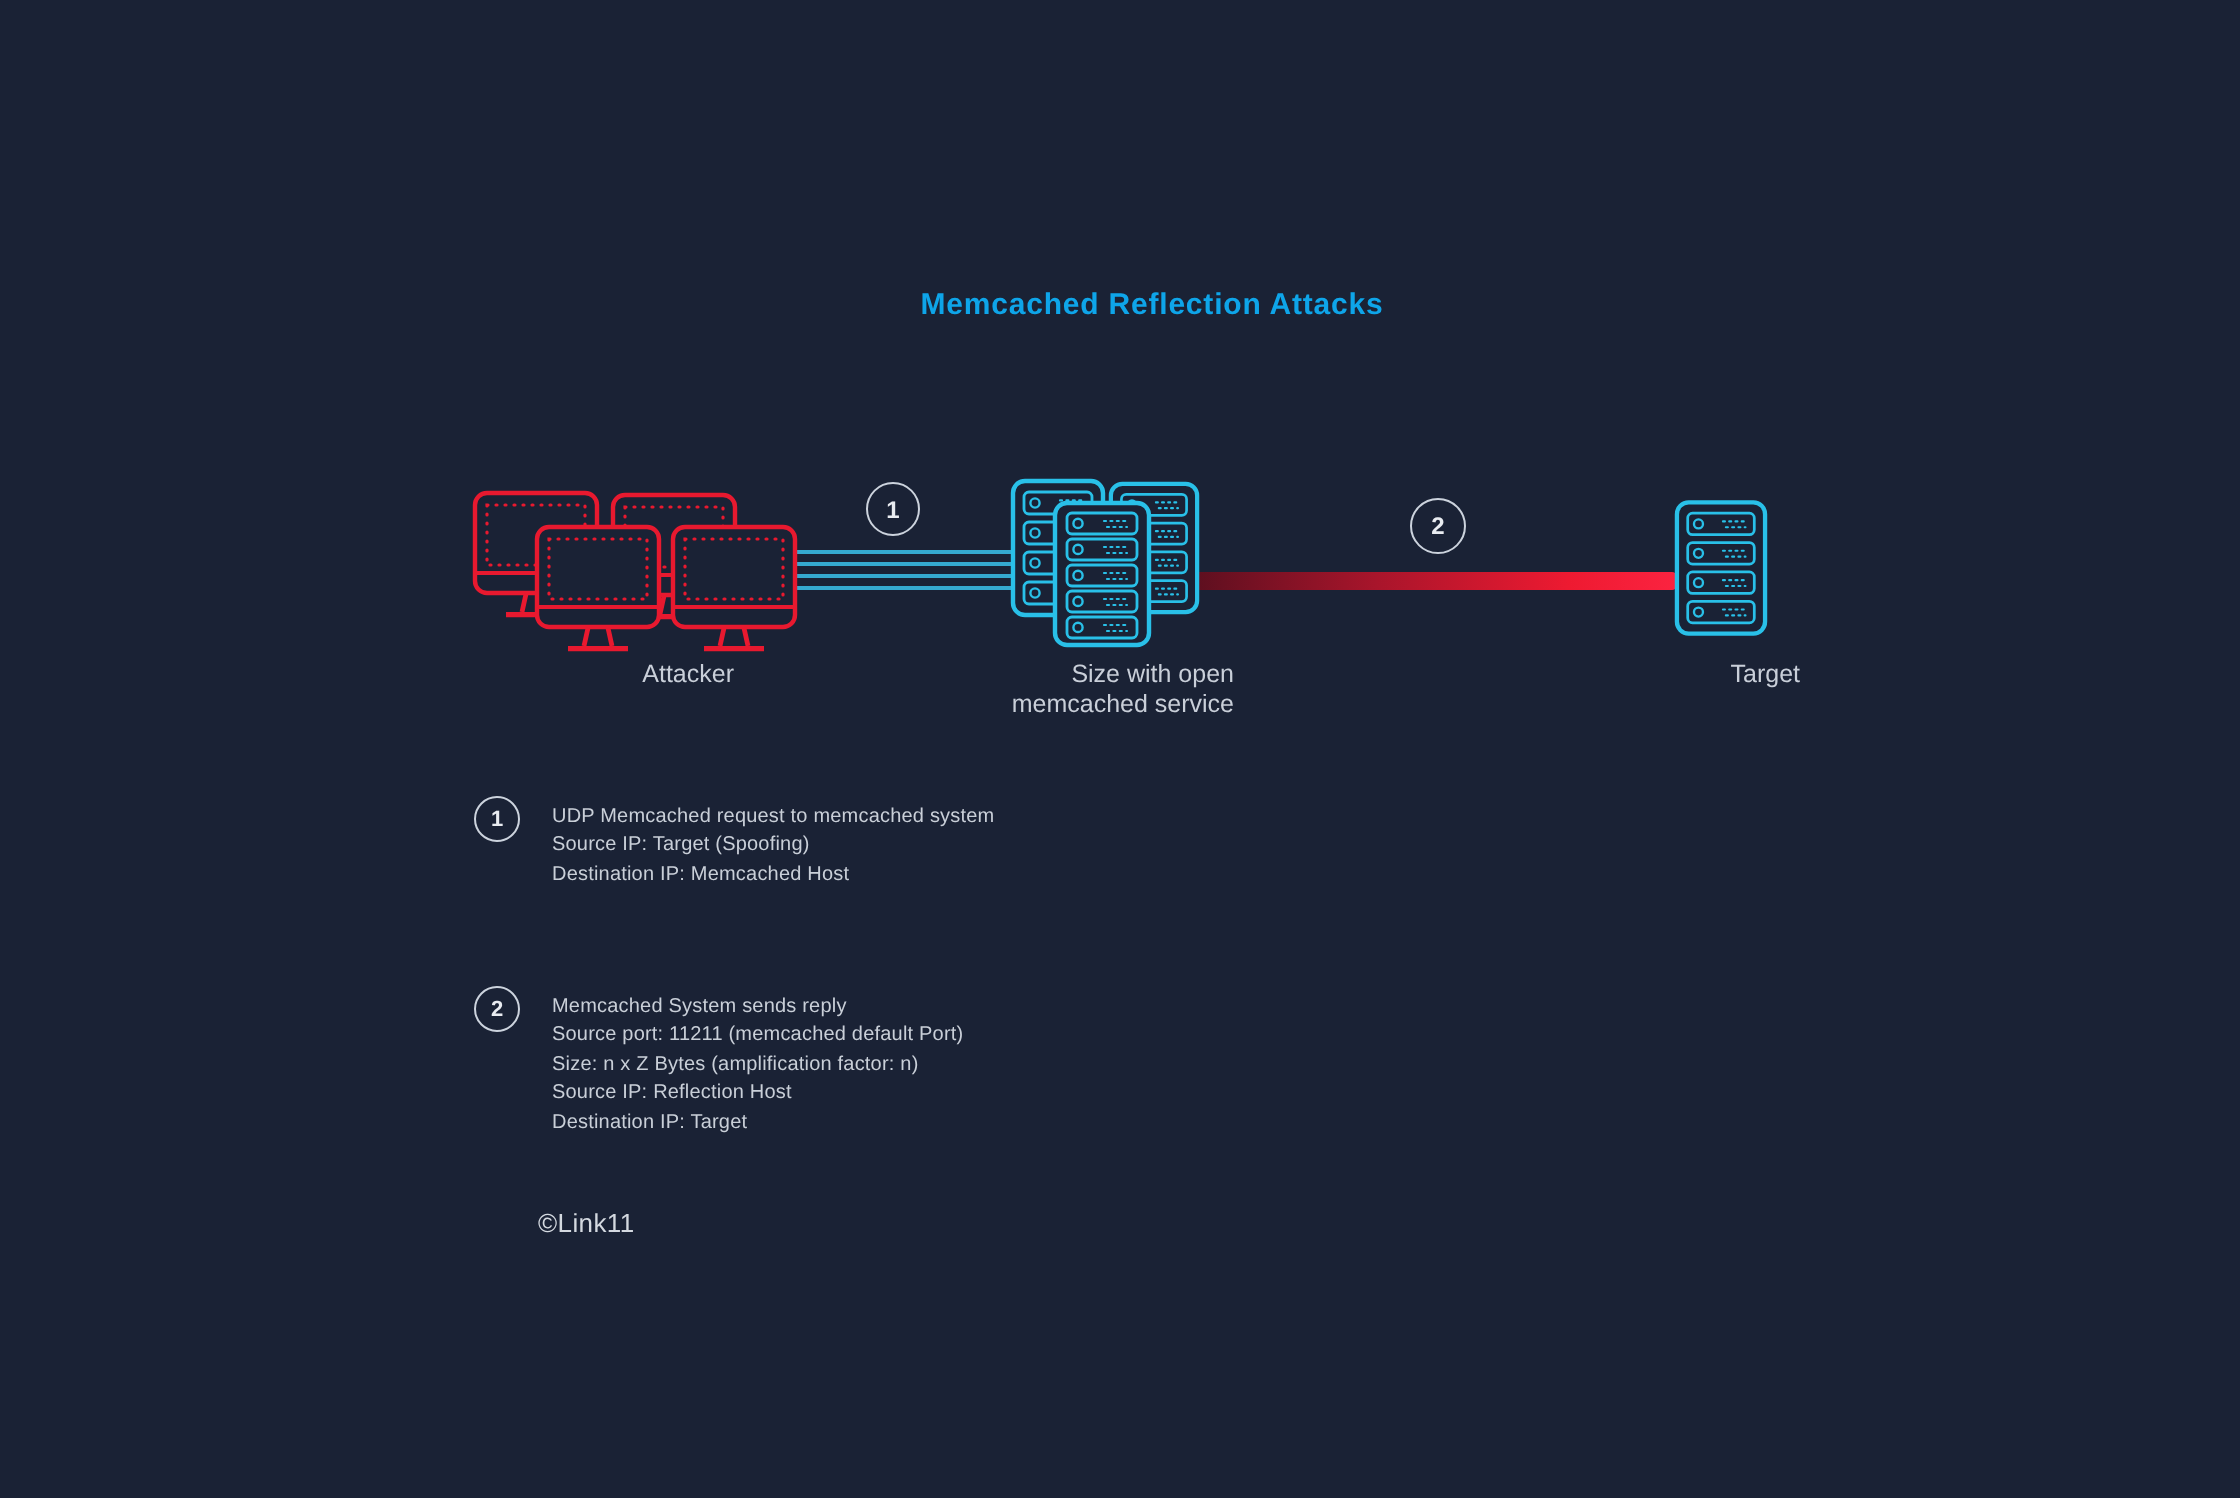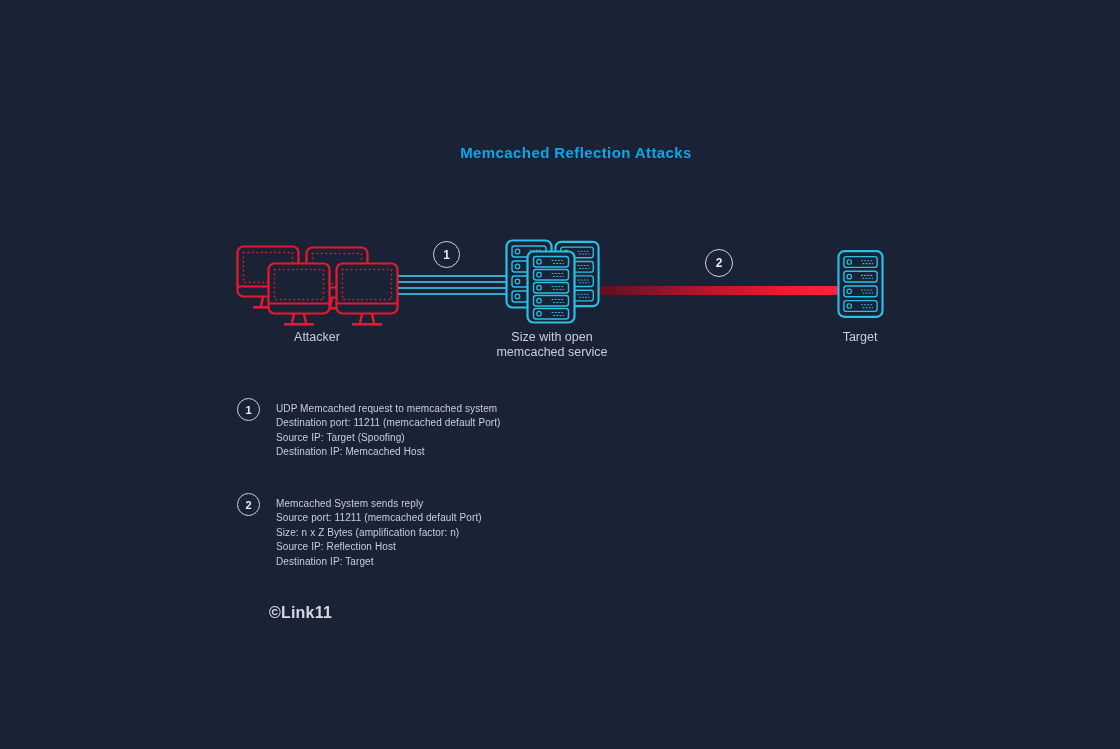--- a/index.html
+++ b/index.html
@@ -45,21 +45,21 @@
     color:#e9ecf1;
     display:flex;align-items:center;justify-content:center;
     font-size:12px;font-weight:600;
   }
 
   
   .node-label{
     position:absolute;
     color:var(--txt);
     font-size:12.5px;line-height:1.22;
-    text-align:center;
+    text-align:right;
   }
 
   
   .step{
     position:absolute;left:237px;
     display:flex;align-items:flex-start;
   }
   .step-badge{
     box-sizing:border-box;
     width:23px;height:23px;flex:0 0 23px;
@@ -71,21 +71,21 @@
     margin-right:16px;
   }
   .step-lines{
     padding-top:4px;
     color:#c9cfd8;
     font-size:10px;line-height:14.4px;
     letter-spacing:.1px;
   }
   .footer-credit{
     position:absolute;left:237px;top:604px;
-    color:#d4d9e0;font-size:16px;font-weight:700;
+    color:#d4d9e0;font-size:13px;font-weight:400;
     letter-spacing:.2px;
     padding-left:32px;
   }
 </style>
 </head>
 <body>
 
 <svg width="0" height="0" style="position:absolute" aria-hidden="true">
   <defs>
     <symbol id="sym-monitor" viewBox="0 0 64 66">
@@ -185,21 +185,20 @@
     <div class="node-label" style="left:820px;top:330px;width:80px;">Target</div>
   </div>
 
   <div class="flow-badge" style="left:433px;top:241px;width:27px;height:27px;">1</div>
   <div class="flow-badge" style="left:705px;top:249px;width:28px;height:28px;">2</div>
 
   <div class="step" style="top:398px;">
     <div class="step-badge">1</div>
     <div class="step-lines">
       <div>UDP Memcached request to memcached system</div>
-      <div>Destination port: 11211 (memcached default Port)</div>
       <div>Source IP: Target (Spoofing)</div>
       <div>Destination IP: Memcached Host</div>
     </div>
   </div>
 
   <div class="step" style="top:493px;">
     <div class="step-badge">2</div>
     <div class="step-lines">
       <div>Memcached System sends reply</div>
       <div>Source port: 11211 (memcached default Port)</div>

